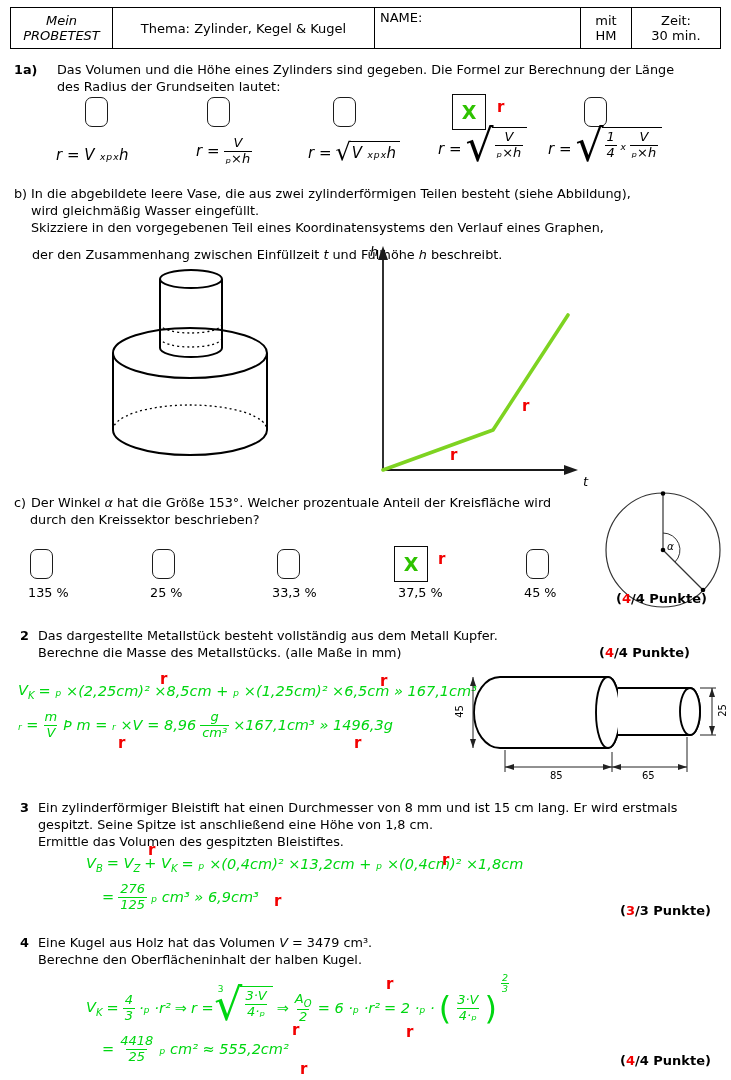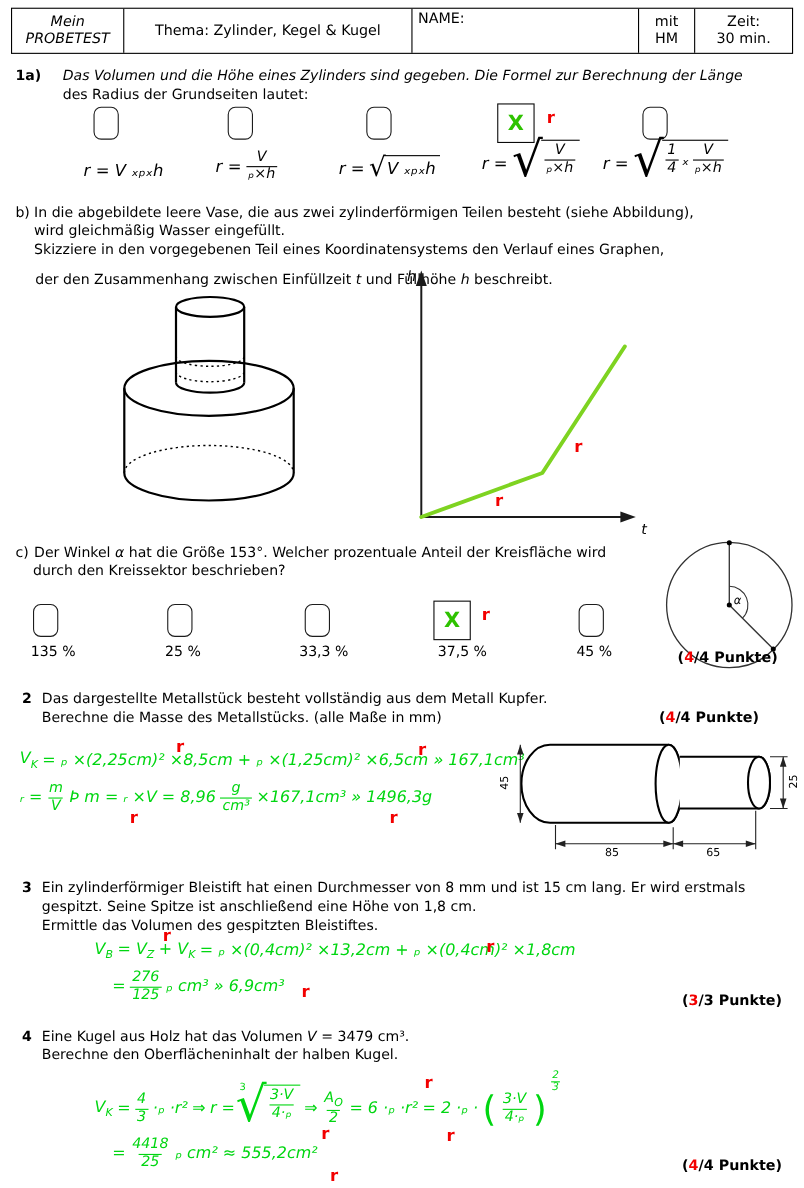--- a/index.html
+++ b/index.html
@@ -68,33 +68,33 @@
       <span>mit</span>
       <span>HM</span>
     </div>
     <div class="cell c-zeit">
       <span>Zeit:</span>
       <span>30 min.</span>
     </div>
   </div>
 
   <div class="ln b" style="left:14px;top:62px;">1a)</div>
-  <div class="ln" style="left:57px;top:62px;font-style:italic;">Das Volumen und die Höhe eines Zylinders sind gegeben. Die Formel zur Berechnung der Länge</div>
+  <div class="ln" style="left:57px;top:62px;">Das Volumen und die Höhe eines Zylinders sind gegeben. Die Formel zur Berechnung der Länge</div>
   <div class="ln" style="left:57px;top:79px;">des Radius der Grundseiten lautet:</div>
 
   <div class="cb" style="left:85px;top:97px;"></div>
   <div class="cb" style="left:207px;top:97px;"></div>
   <div class="cb" style="left:333px;top:97px;"></div>
   <div class="cbsq" style="left:452px;top:94px;">
     <span class="x" style="color:#2ec200;">X</span>
   </div>
   <span class="rmark" style="left:497px;top:100px;">r</span>
   <div class="cb" style="left:584px;top:97px;"></div>
 
-  <div class="mf" style="left:76px;top:146px;">
+  <div class="mf" style="left:56px;top:146px;">
     <span>r = V ₓₚₓh</span>
   </div>
   <div class="mf" style="left:196px;top:136px;">
     <span>r =</span>
     <span class="frac">
         <span class="num">V</span>
         <span class="den">ₚ×h</span>
       </span>
   </div>
   <div class="mf" style="left:308px;top:141px;">

